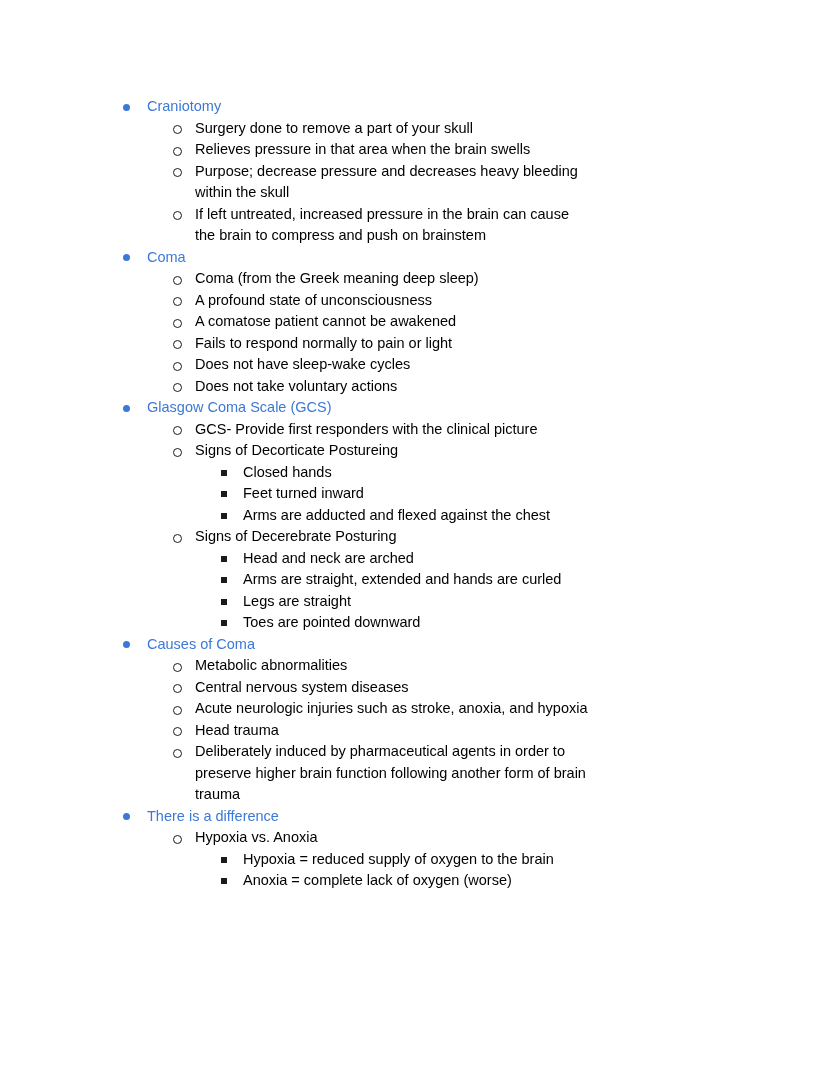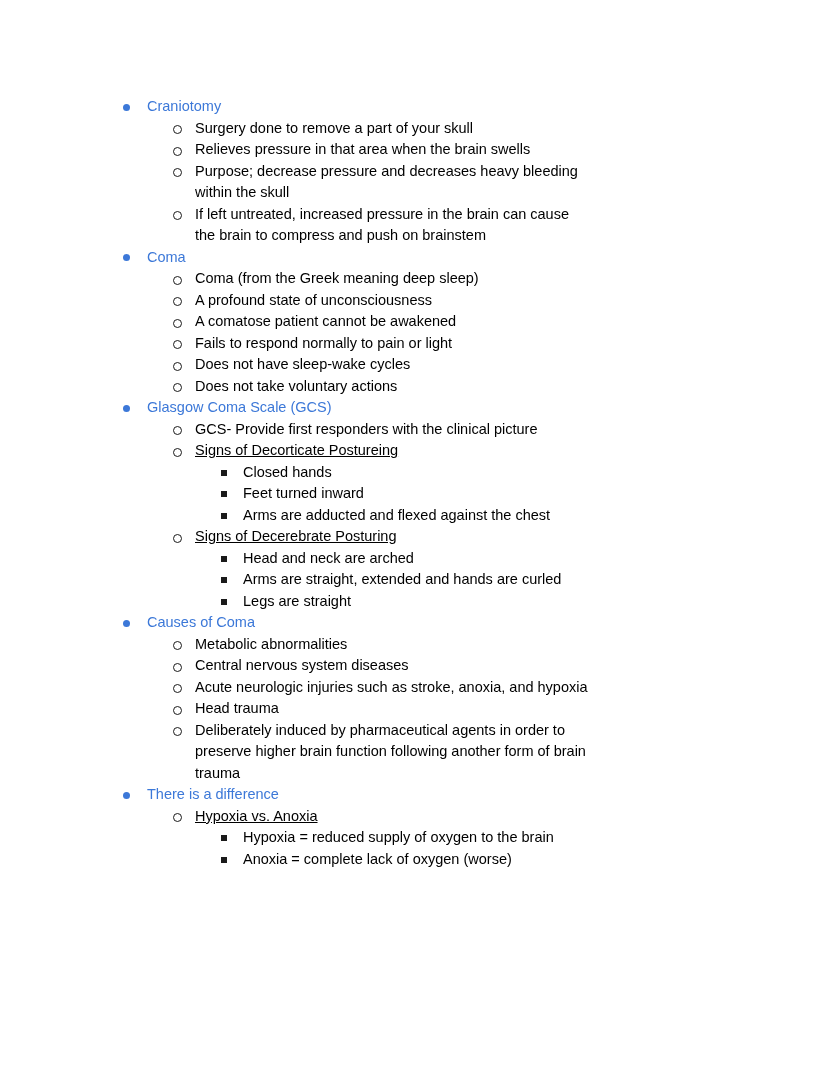--- a/index.html
+++ b/index.html
@@ -37,21 +37,21 @@
     background: transparent;
   }
 
   
   ul.l3 > li::before {
     left: 26px; top: 8px;
     width: 6px; height: 6px;
     background: #1a1a1a;
   }
 
-  .u { text-decoration: underline; }
+  .u { }
 </style>
 </head>
 <body>
 
 <div class="page">
   <div>
       <ul class="l1">
         <li><span class="txt">Craniotomy</span><ul class="l2">
             <li><span class="txt">Surgery done to remove a part of your skull</span></li>
             <li><span class="txt">Relieves pressure in that area when the brain swells</span></li>
@@ -70,20 +70,21 @@
             <li><span class="txt">GCS- Provide first responders with the clinical picture</span></li>
             <li><span class="txt u">Signs of Decorticate Postureing</span><ul class="l3">
                 <li><span class="txt">Closed hands</span></li>
                 <li><span class="txt">Feet turned inward</span></li>
                 <li><span class="txt">Arms are adducted and flexed against the chest</span></li>
               </ul></li>
             <li><span class="txt u">Signs of Decerebrate Posturing</span><ul class="l3">
                 <li><span class="txt">Head and neck are arched</span></li>
                 <li><span class="txt">Arms are straight, extended and hands are curled</span></li>
                 <li><span class="txt">Legs are straight</span></li>
+                <li><span class="txt">Toes are pointed downward</span></li>
               </ul></li>
           </ul></li>
         <li><span class="txt">Causes of Coma</span><ul class="l2">
             <li><span class="txt">Metabolic abnormalities</span></li>
             <li><span class="txt">Central nervous system diseases</span></li>
             <li><span class="txt">Acute neurologic injuries such as stroke, anoxia, and hypoxia</span></li>
             <li><span class="txt">Head trauma</span></li>
             <li><span class="txt">Deliberately induced by pharmaceutical agents in order to preserve higher brain function following another form of brain trauma</span></li>
           </ul></li>
         <li><span class="txt">There is a difference</span><ul class="l2">

